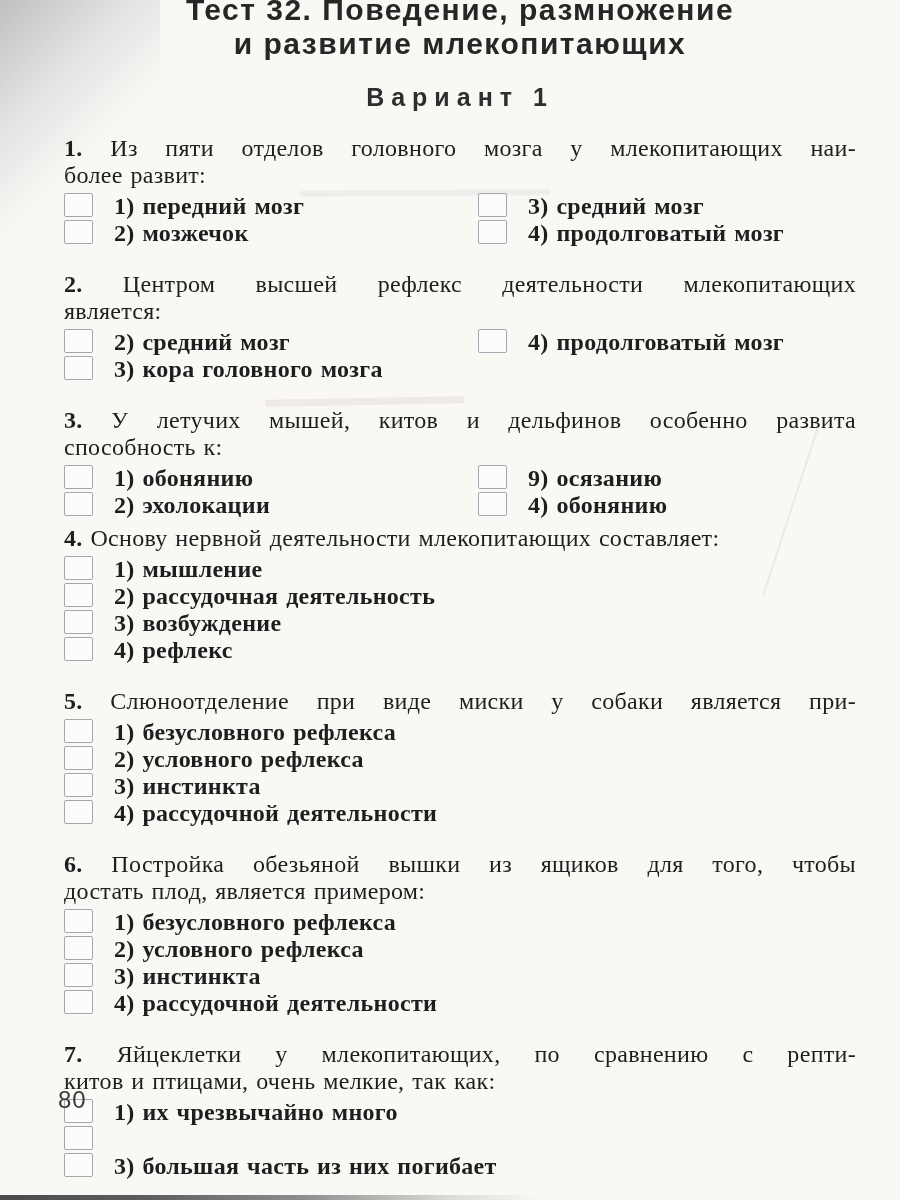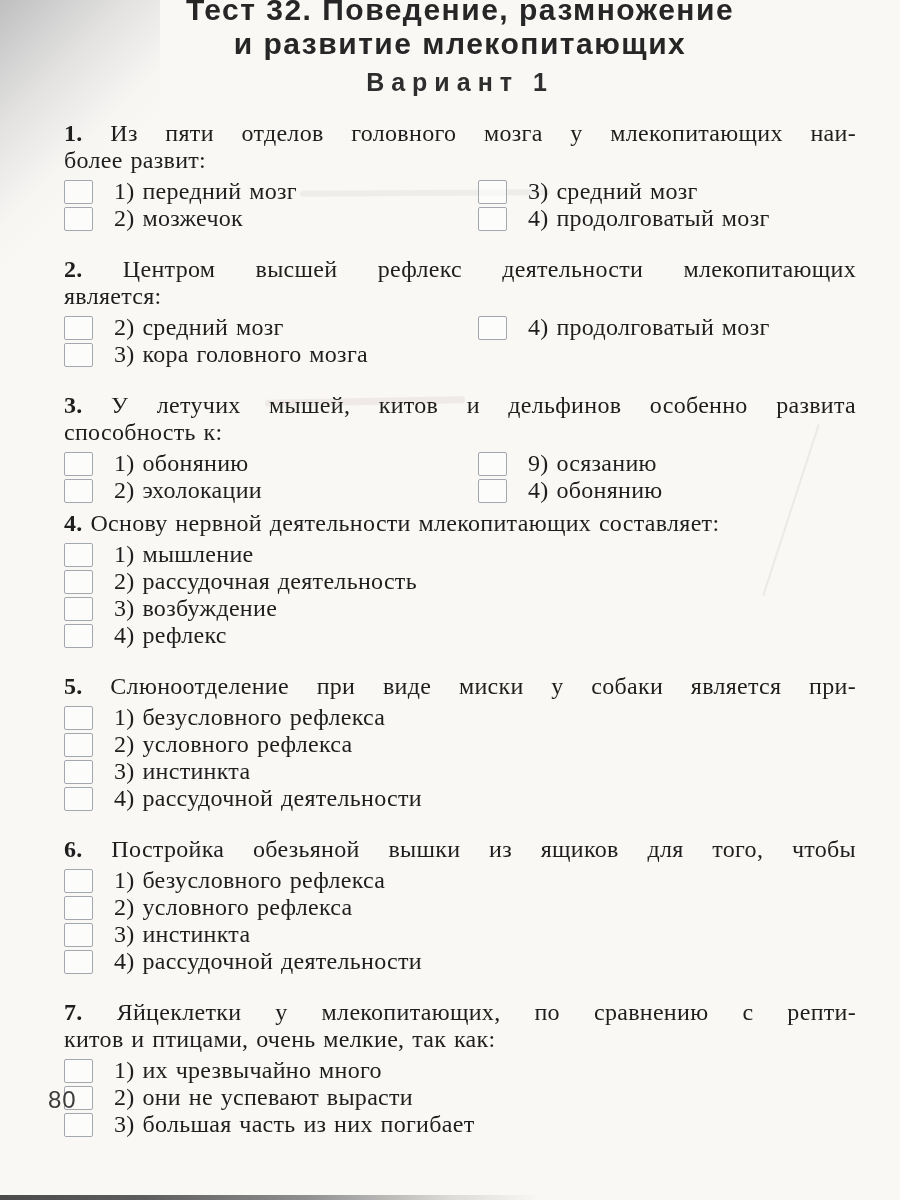--- a/index.html
+++ b/index.html
@@ -22,50 +22,50 @@
     color:#262626;
     margin-top:-7px;
   }
   .variant {
     font-family:"Liberation Sans", sans-serif;
     font-weight:bold;
     text-align:center;
     font-size:25px; line-height:28px;
     letter-spacing:7px;
     color:#2e2e2e;
-    margin-top:7px;
+    margin-top:22px;
     margin-bottom:13px;
   }
 
   .question { margin-bottom:6px; font-size:24px; line-height:27px; }
   .q-line { letter-spacing:0.3px; word-spacing:1.5px; }
   .q-line b { font-weight:bold; }
   .q-line.justify { text-align:justify; text-align-last:justify;margin-top:24px; }
 
   .answers { margin-top:4px; }
   .answers.two-col {
     display:grid;
     grid-auto-flow:column;
     grid-template-rows:repeat(2, 27px);
     grid-template-columns:414px 1fr;
   }
-  .answer-row { display:flex; align-items:center; height:27px; cursor:default; }
+  .answer-row { display:flex; height:27px; cursor:default;font-weight:bold; }
   .checkbox {
     width:29px; height:24px;
     border:1.5px solid #a2a7b0;
     border-radius:2px;
     margin-right:21px;
     flex:none;
     background:rgba(255,255,255,0.55);
     box-sizing:border-box;
   }
   .answer-text { white-space:nowrap; letter-spacing:0.3px; word-spacing:1.5px; }
 
   .page-number {
-    position:absolute; left:48px; top:1086px;
+    position:absolute; left:58px; top:1086px;
     font-family:"Liberation Sans", sans-serif;
     font-size:24px; letter-spacing:1px;
     color:#3c3c3c;
   }
 
   
   .corner-shadow {
     position:absolute; left:0; top:0; width:160px; height:300px;
     background:linear-gradient(135deg,
       rgba(145,145,148,0.55) 0%,
@@ -211,20 +211,21 @@
             <span class="answer-text">3) инстинкта</span>
           </label>
           <label class="answer-row">
             <span class="checkbox"></span>
             <span class="answer-text">4) рассудочной деятельности</span>
           </label>
         </div>
       </section>
       <section class="question">
         <div class="q-line justify"><b>6.</b> <span>Постройка обезьяной вышки из ящиков для того, чтобы</span></div>
+        <div class="q-line"><span>достать плод, является примером:</span></div>
         <div class="answers">
           <label class="answer-row">
             <span class="checkbox"></span>
             <span class="answer-text">1) безусловного рефлекса</span>
           </label>
           <label class="answer-row">
             <span class="checkbox"></span>
             <span class="answer-text">2) условного рефлекса</span>
           </label>
           <label class="answer-row">
@@ -240,21 +241,20 @@
       <section class="question">
         <div class="q-line justify"><b>7.</b> <span>Яйцеклетки у млекопитающих, по сравнению с репти-</span></div>
         <div class="q-line"><span>китов и птицами, очень мелкие, так как:</span></div>
         <div class="answers">
           <label class="answer-row">
             <span class="checkbox"></span>
             <span class="answer-text">1) их чрезвычайно много</span>
           </label>
           <label class="answer-row">
             <span class="checkbox"></span>
-            <span class="answer-text">2) они не успевают вырасти</span>
           </label>
           <label class="answer-row">
             <span class="checkbox"></span>
             <span class="answer-text">3) большая часть из них погибает</span>
           </label>
         </div>
       </section>
     </div>
 </div>
 

